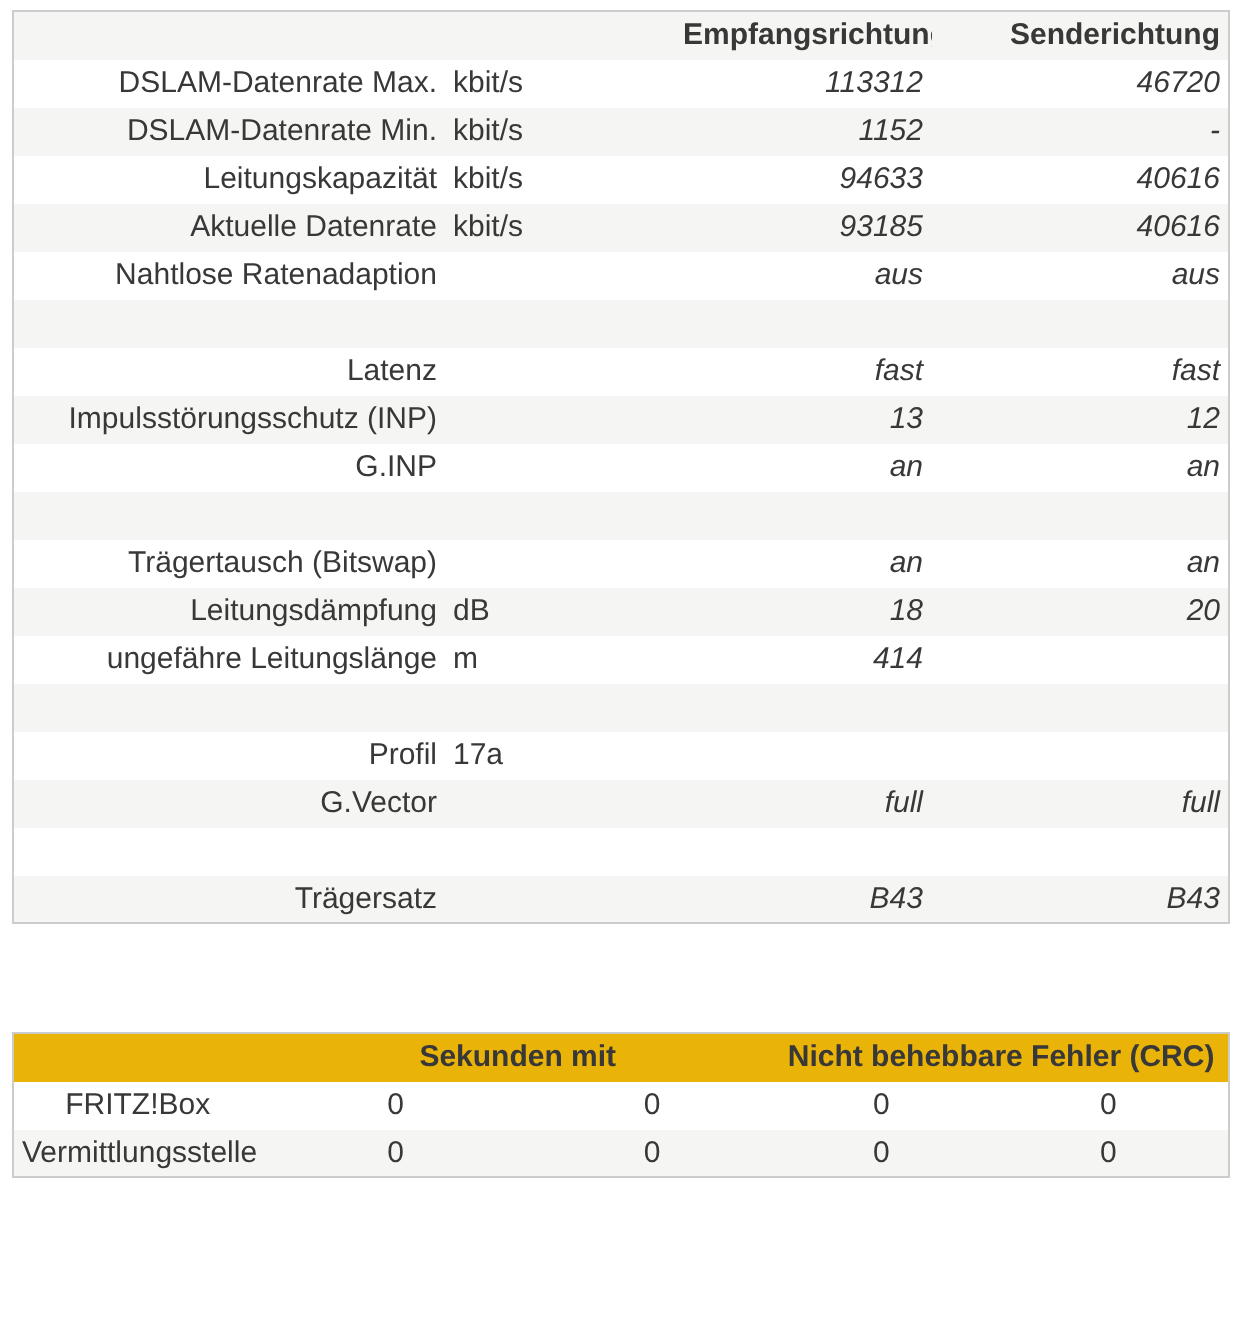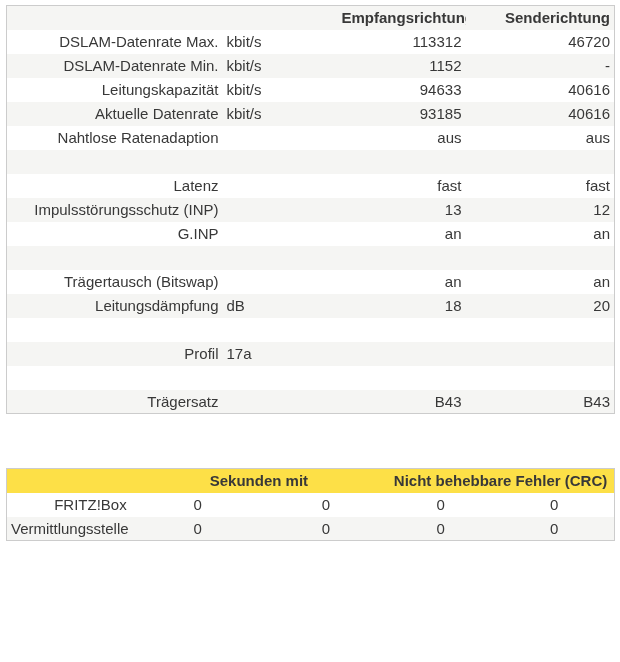--- a/index.html
+++ b/index.html
@@ -29,30 +29,30 @@
     overflow: hidden;
     white-space: nowrap;
   }
 
   
   #dsl-table thead tr { background: #f5f5f3; }
   #dsl-table thead th { font-weight: bold; text-align: right; }
   #dsl-table tbody tr:nth-child(even) { background: #f5f5f3; }
   #dsl-table td.c-label { text-align: right; }
   #dsl-table td.c-unit  { text-align: left; margin-left: 32px; }
-  #dsl-table td.c-num   { text-align: right; }
+  #dsl-table td.c-num   { text-align: right; font-style: italic; }
 
   
   #err-table { margin-top: 54px; }
-  #err-table thead { background: #fde047; }
+  #err-table thead { background: #eab308; }
   #err-table thead th { font-weight: bold; text-align: center; }
   #err-table thead tr.sub th { vertical-align: top; padding-top: 1px; padding-bottom: 4px; }
   #err-table thead tr.sub th span { display: block; line-height: 20px; }
   #err-table tbody tr:nth-child(even) { background: #f5f5f3; }
-  #err-table td.c-label { text-align: right; }
+  #err-table td.c-label { text-align: center; }
   #err-table td.c-val   { text-align: center; }
 </style>
 </head>
 <body>
 
 <div class="page">
 
   <table id="dsl-table">
     <colgroup>
       <col style="width:216px">
@@ -135,30 +135,42 @@
           <td class="c-num">an</td>
           <td class="c-num">an</td>
         </tr>
       <tr>
           <td class="c-label">Leitungsdämpfung</td>
           <td class="c-unit">dB</td>
           <td class="c-num">18</td>
           <td class="c-num">20</td>
         </tr>
       <tr>
+          <td class="c-label">ungefähre Leitungslänge</td>
+          <td class="c-unit">m</td>
+          <td class="c-num">414</td>
+          <td class="c-num"></td>
+        </tr>
+      <tr>
           <td class="c-label"></td>
           <td class="c-unit"></td>
           <td class="c-num"></td>
           <td class="c-num"></td>
         </tr>
       <tr>
           <td class="c-label">Profil</td>
           <td class="c-unit">17a</td>
           <td class="c-num"></td>
           <td class="c-num"></td>
+        </tr>
+      <tr>
+          <td class="c-label">G.Vector</td>
+          <td class="c-unit"></td>
+          <td class="c-num">full</td>
+          <td class="c-num">full</td>
         </tr>
       <tr>
           <td class="c-label"></td>
           <td class="c-unit"></td>
           <td class="c-num"></td>
           <td class="c-num"></td>
         </tr>
       <tr>
           <td class="c-label">Trägersatz</td>
           <td class="c-unit"></td>

